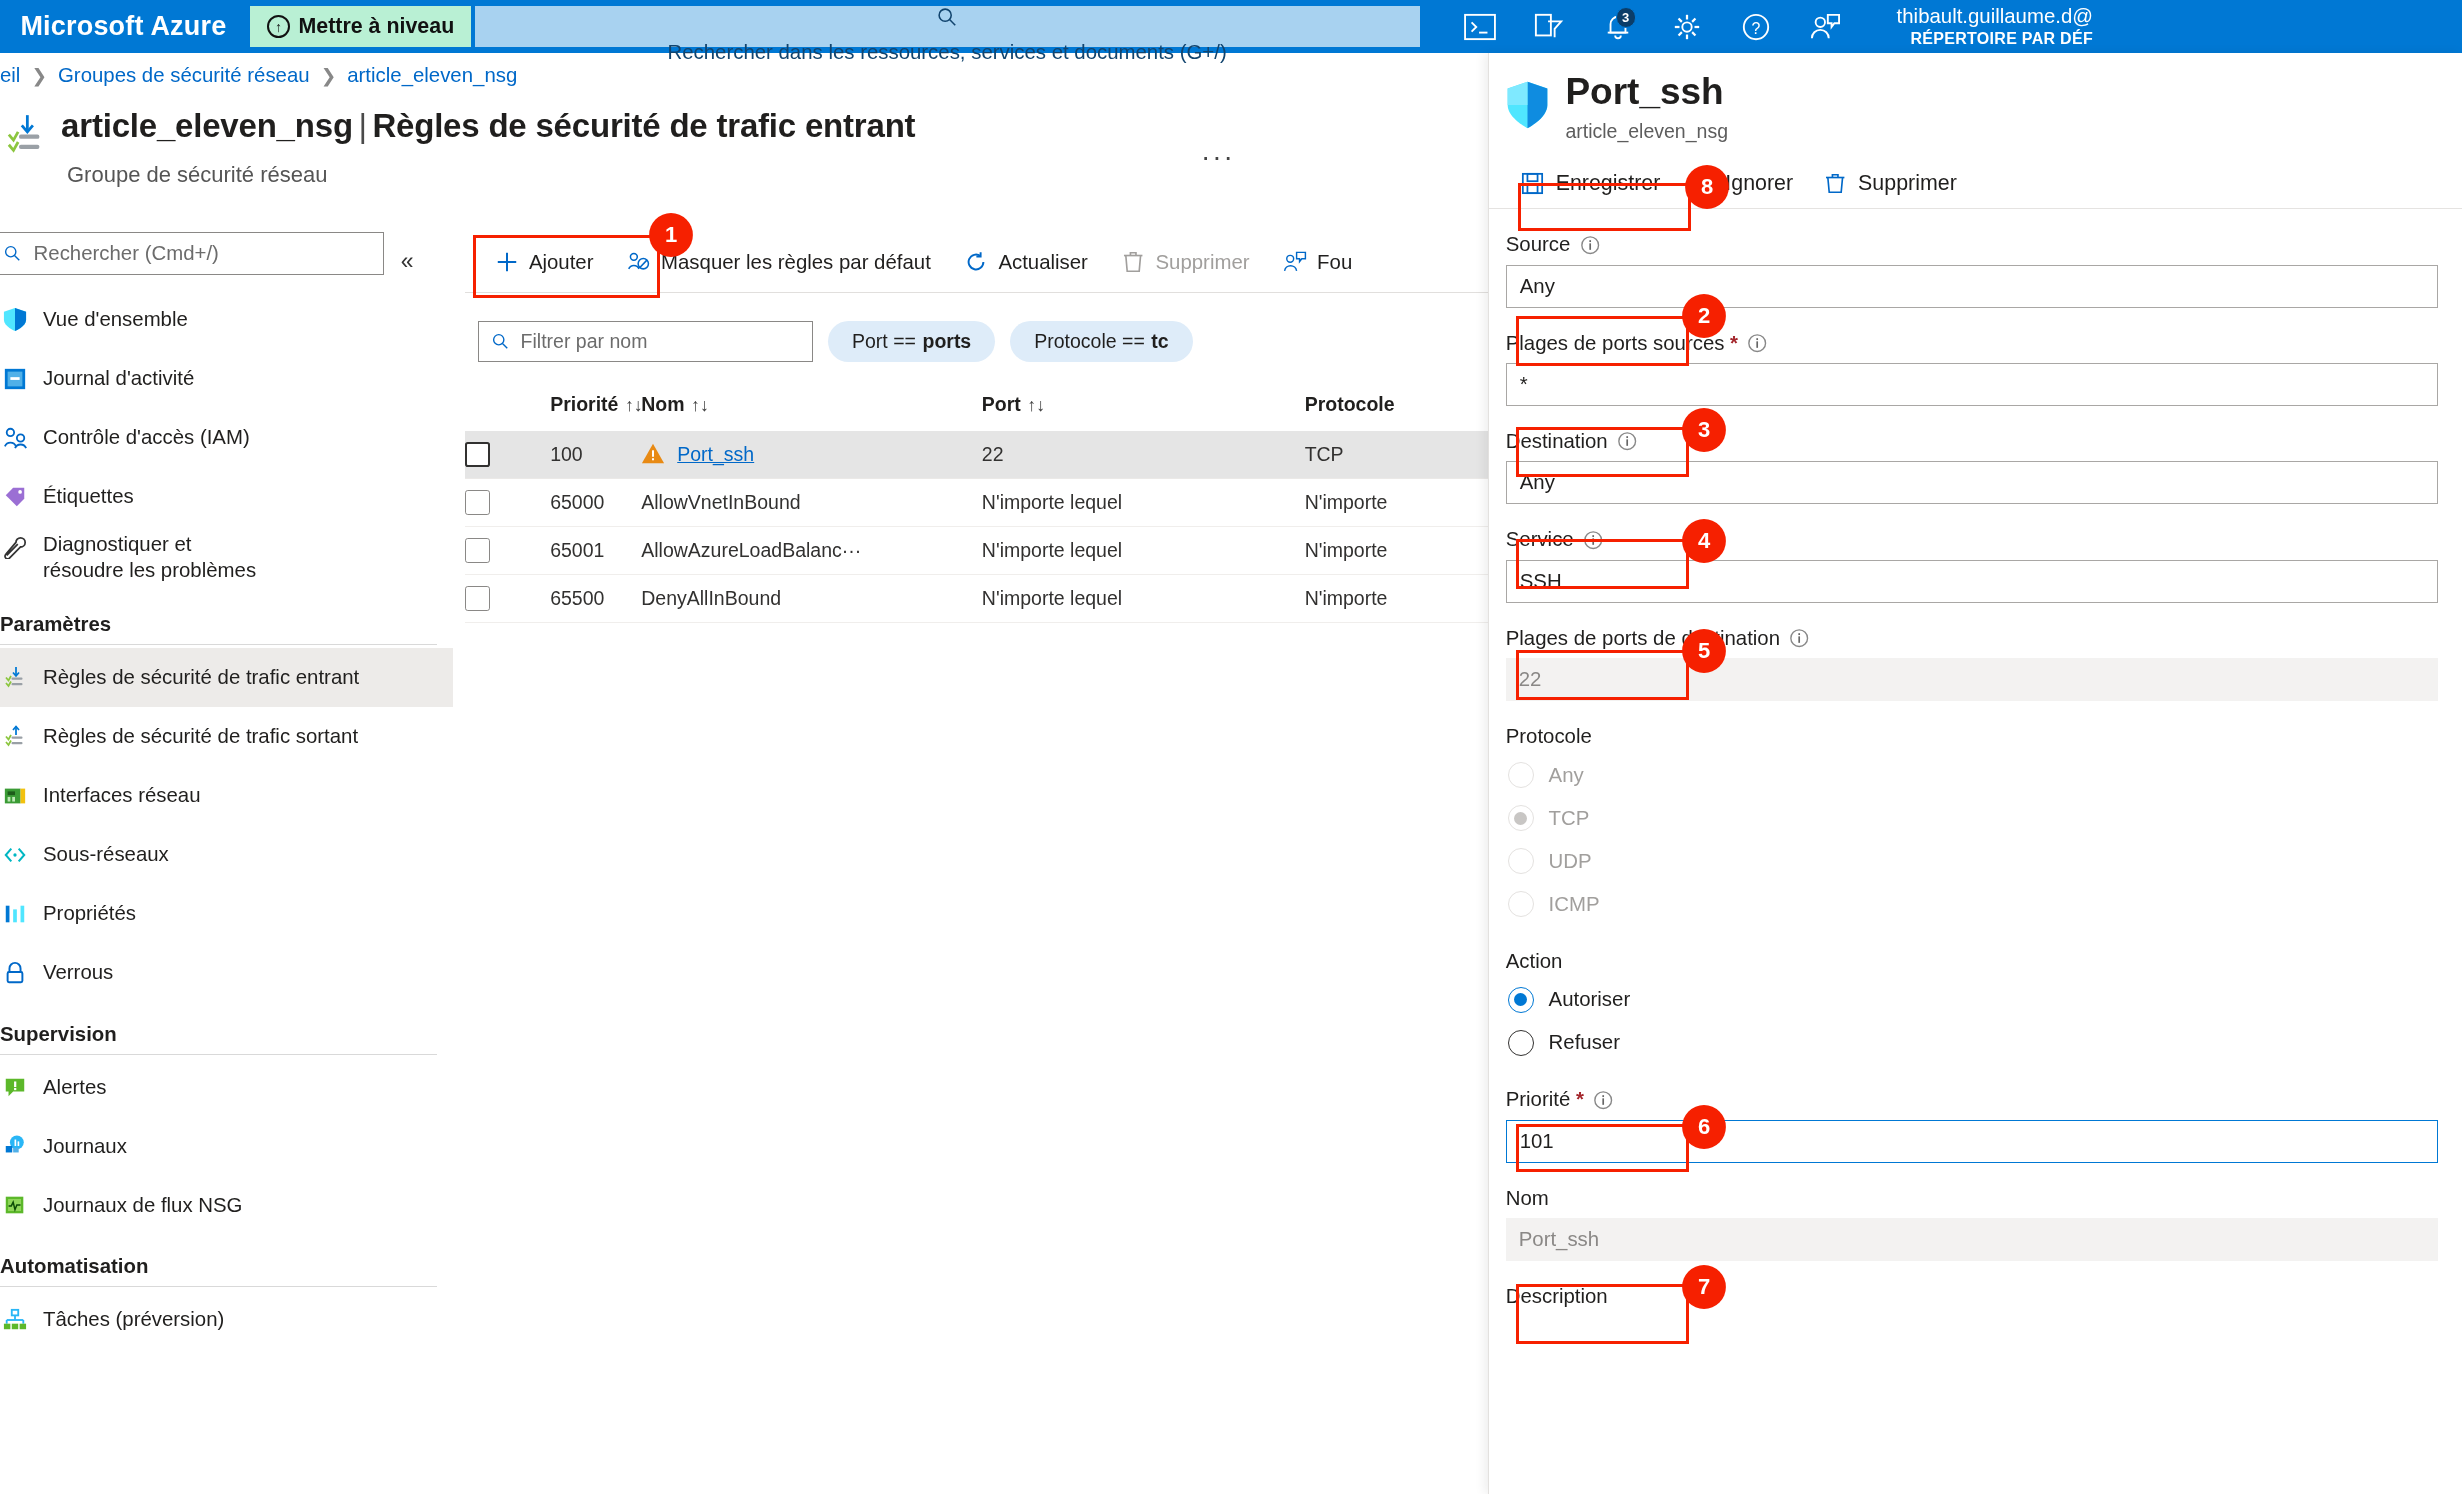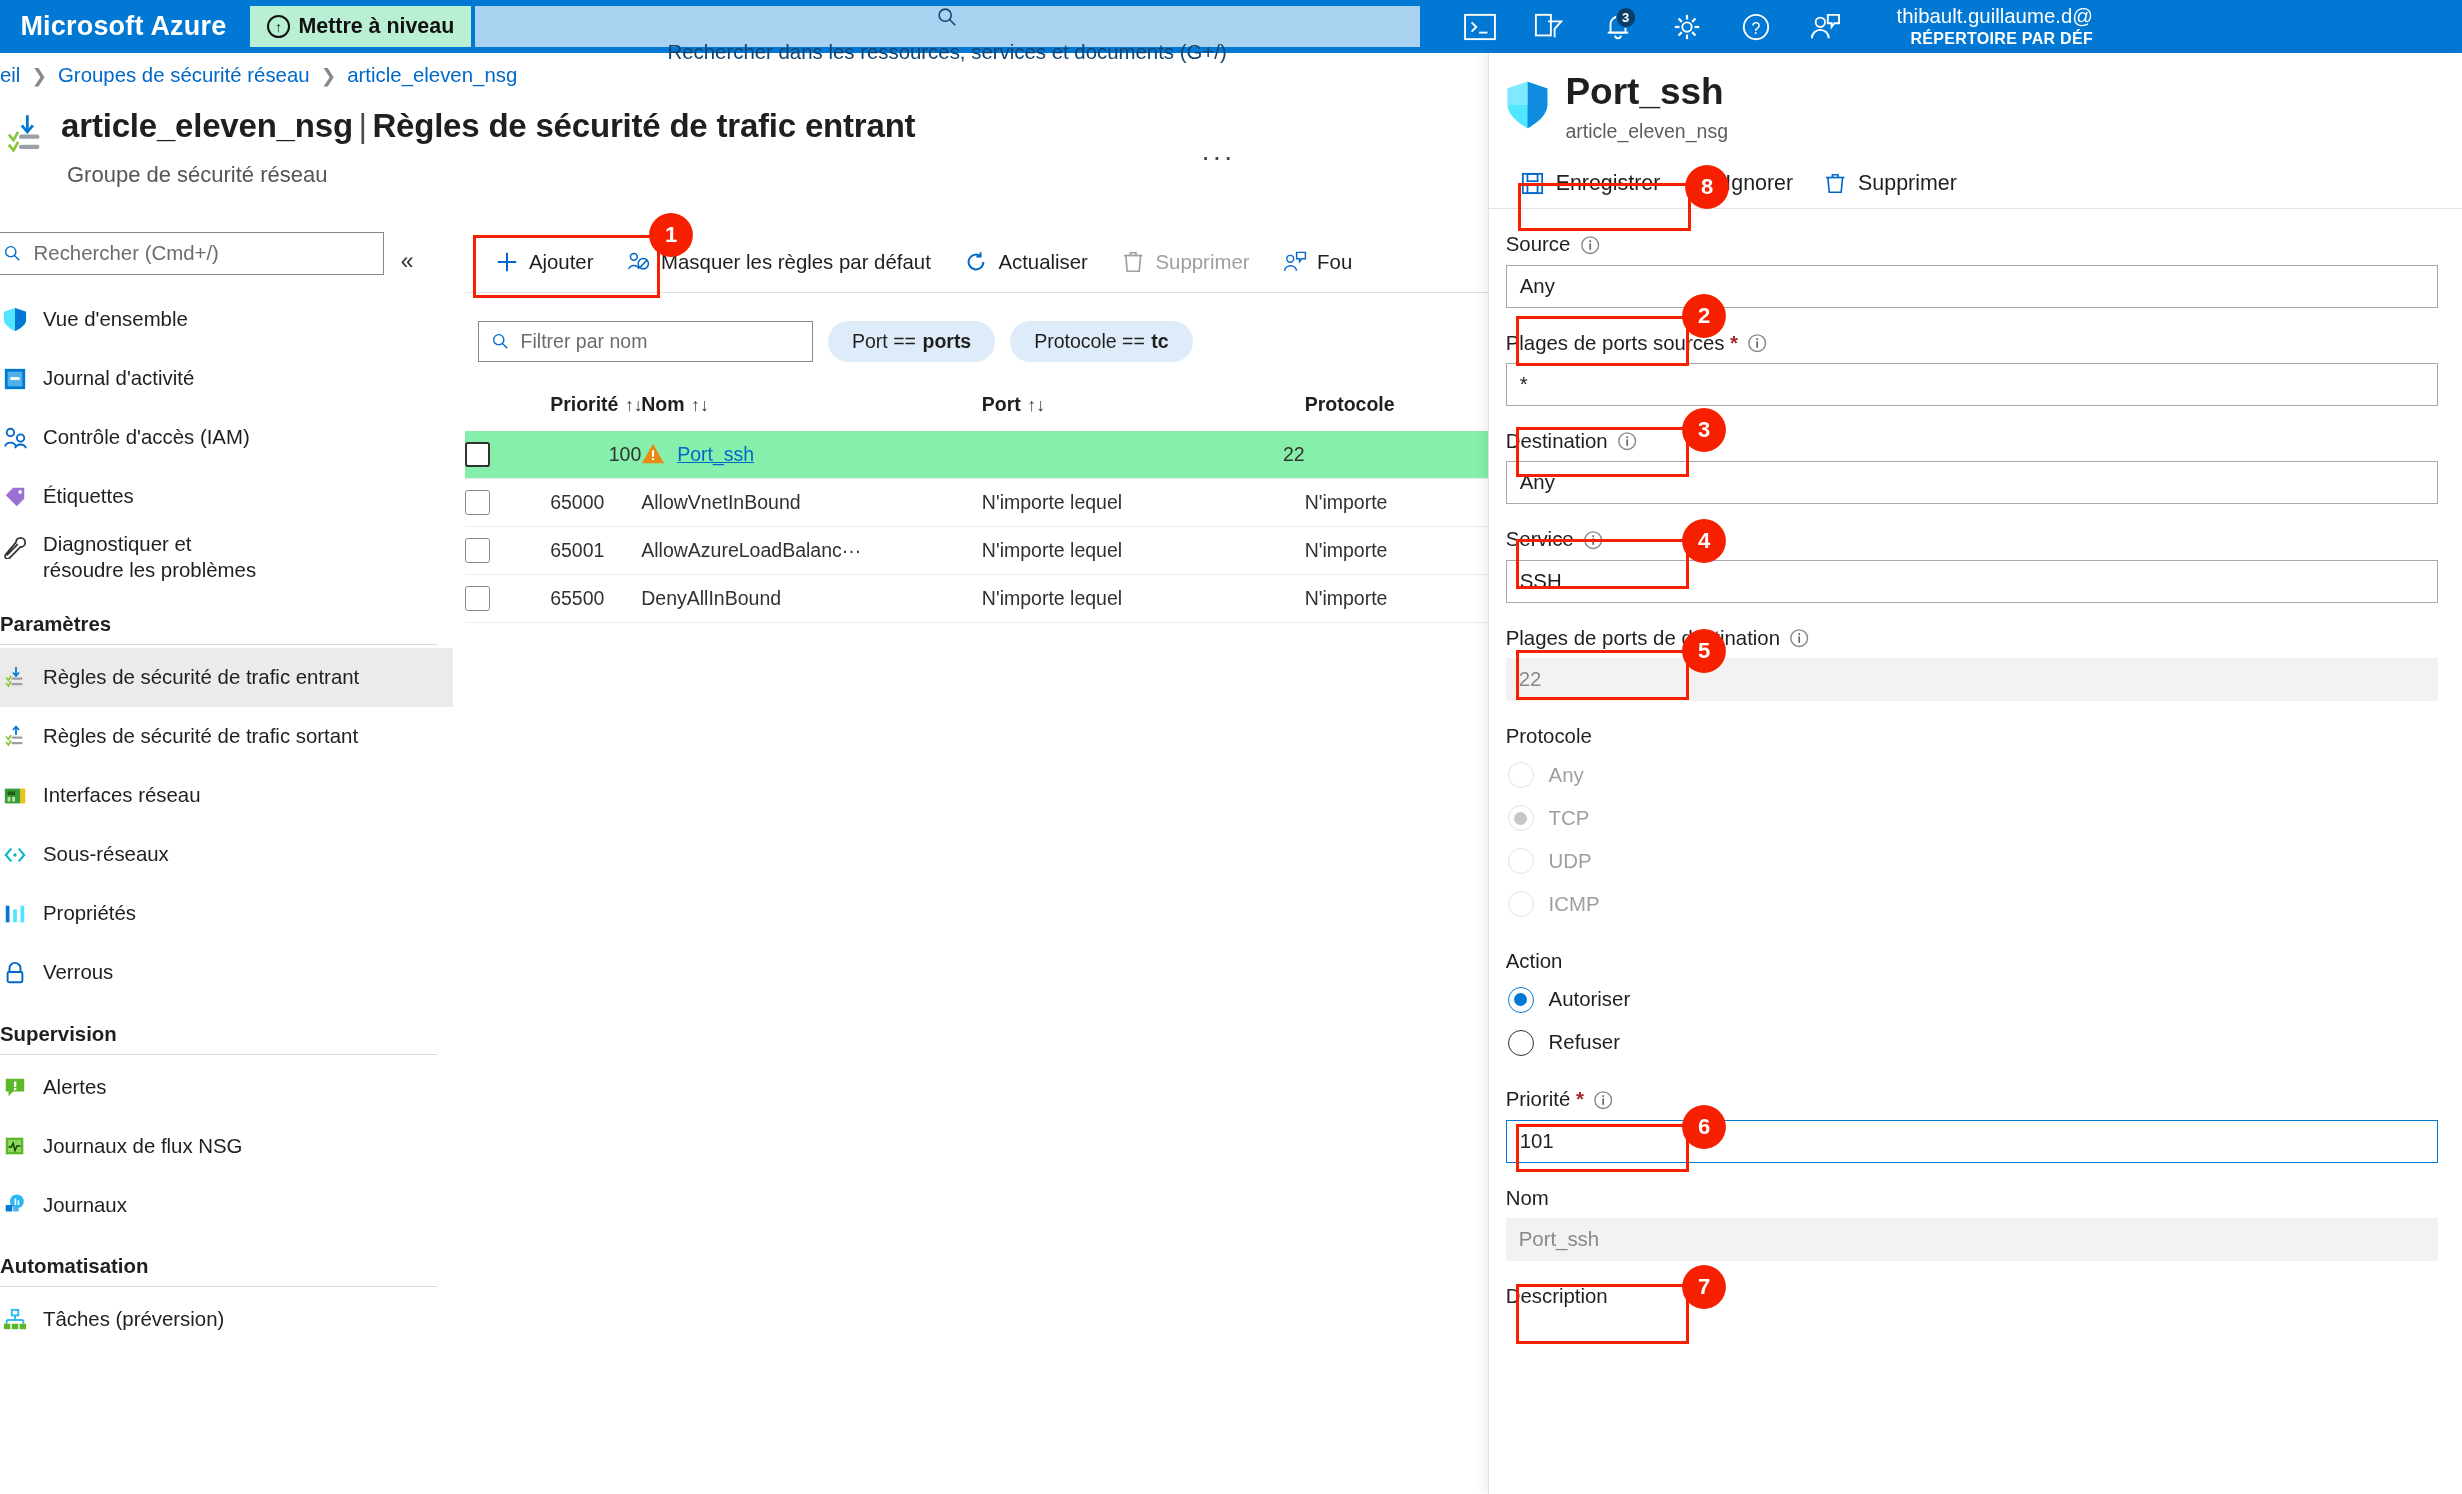--- a/index.html
+++ b/index.html
@@ -139,21 +139,21 @@
   }
   table.rules th{
     text-align:left; font-size:19.5px; font-weight:700; color:#201f1e;
     padding:5.6px 0 15px 0; white-space:nowrap;
   }
   table.rules th .sortico{ font-size:17.7px; color:#444; margin-left:6.5px; font-weight:400;}
   table.rules td{
     font-size:19.5px; color:#323130; padding:0; height:48px; vertical-align:middle;
     border-bottom:0.9px solid #f0eeec; white-space:nowrap;
   }
-  table.rules tr.sel td{ background:#86efac; border-bottom:0.9px solid #ebe9e7;text-align:right;}
+  table.rules tr.sel td{ background:#e5e5e5; border-bottom:0.9px solid #ebe9e7;}
   .cbx{
     width:25px;height:25px;border:1.6px solid #8a8886;border-radius:2.8px;background:#fff;
     cursor:pointer;
   }
   tr.sel .cbx{ border:2px solid #323130; }
   .c-prio{ width:46px; }
   .c-name{ width:172px; }
   .c-port{ width:163px; }
   .c-proto{ width:186px; }
   .namecell{ display:flex; align-items:center; gap:12px;}
@@ -485,39 +485,39 @@
           <rect x="12" y="14" width="2.4" height="2.4" fill="#fff"></rect>
         </svg>
     </span>
     <span class="lbl">Alertes</span>
   </div>
 
 
   <div class="sb-item">
     <span class="ico">
       <svg width="24" height="24" viewBox="0 0 26 26">
-          <rect x="3" y="4" width="19" height="18" fill="#5cb82a"></rect>
-          <rect x="5.5" y="6.5" width="14" height="13" fill="#8fd65a"></rect>
-          <polyline points="6,14 9,14 11,10 13,18 15,13 19,13" fill="none" stroke="#0b4b06" stroke-width="1.6"></polyline>
-        </svg>
-    </span>
-    <span class="lbl">Journaux de flux NSG</span>
-  </div>
-
-  <div class="sb-item">
-    <span class="ico">
-      <svg width="24" height="24" viewBox="0 0 26 26">
           <circle cx="15" cy="9" r="7.5" fill="#29b6f6"></circle>
           <rect x="3" y="13" width="7" height="7" fill="#0078d4"></rect>
           <rect x="11" y="15" width="6" height="5" fill="#50b0e8"></rect>
           <rect x="12.5" y="6" width="1.8" height="7" fill="#fff"></rect>
           <rect x="15.8" y="8" width="1.8" height="5" fill="#fff"></rect>
         </svg>
     </span>
     <span class="lbl">Journaux</span>
+  </div>
+
+  <div class="sb-item">
+    <span class="ico">
+      <svg width="24" height="24" viewBox="0 0 26 26">
+          <rect x="3" y="4" width="19" height="18" fill="#5cb82a"></rect>
+          <rect x="5.5" y="6.5" width="14" height="13" fill="#8fd65a"></rect>
+          <polyline points="6,14 9,14 11,10 13,18 15,13 19,13" fill="none" stroke="#0b4b06" stroke-width="1.6"></polyline>
+        </svg>
+    </span>
+    <span class="lbl">Journaux de flux NSG</span>
   </div>
 
   <div class="sb-group">Automatisation</div>
   <div class="sb-divider"></div>
 
   <div class="sb-item">
     <span class="ico">
       <svg width="24" height="24" viewBox="0 0 26 26">
           <rect x="9.5" y="2" width="7" height="6" fill="none" stroke="#29b6f6" stroke-width="2"></rect>
           <line x1="13" y1="8" x2="13" y2="13" stroke="#29b6f6" stroke-width="2"></line>

